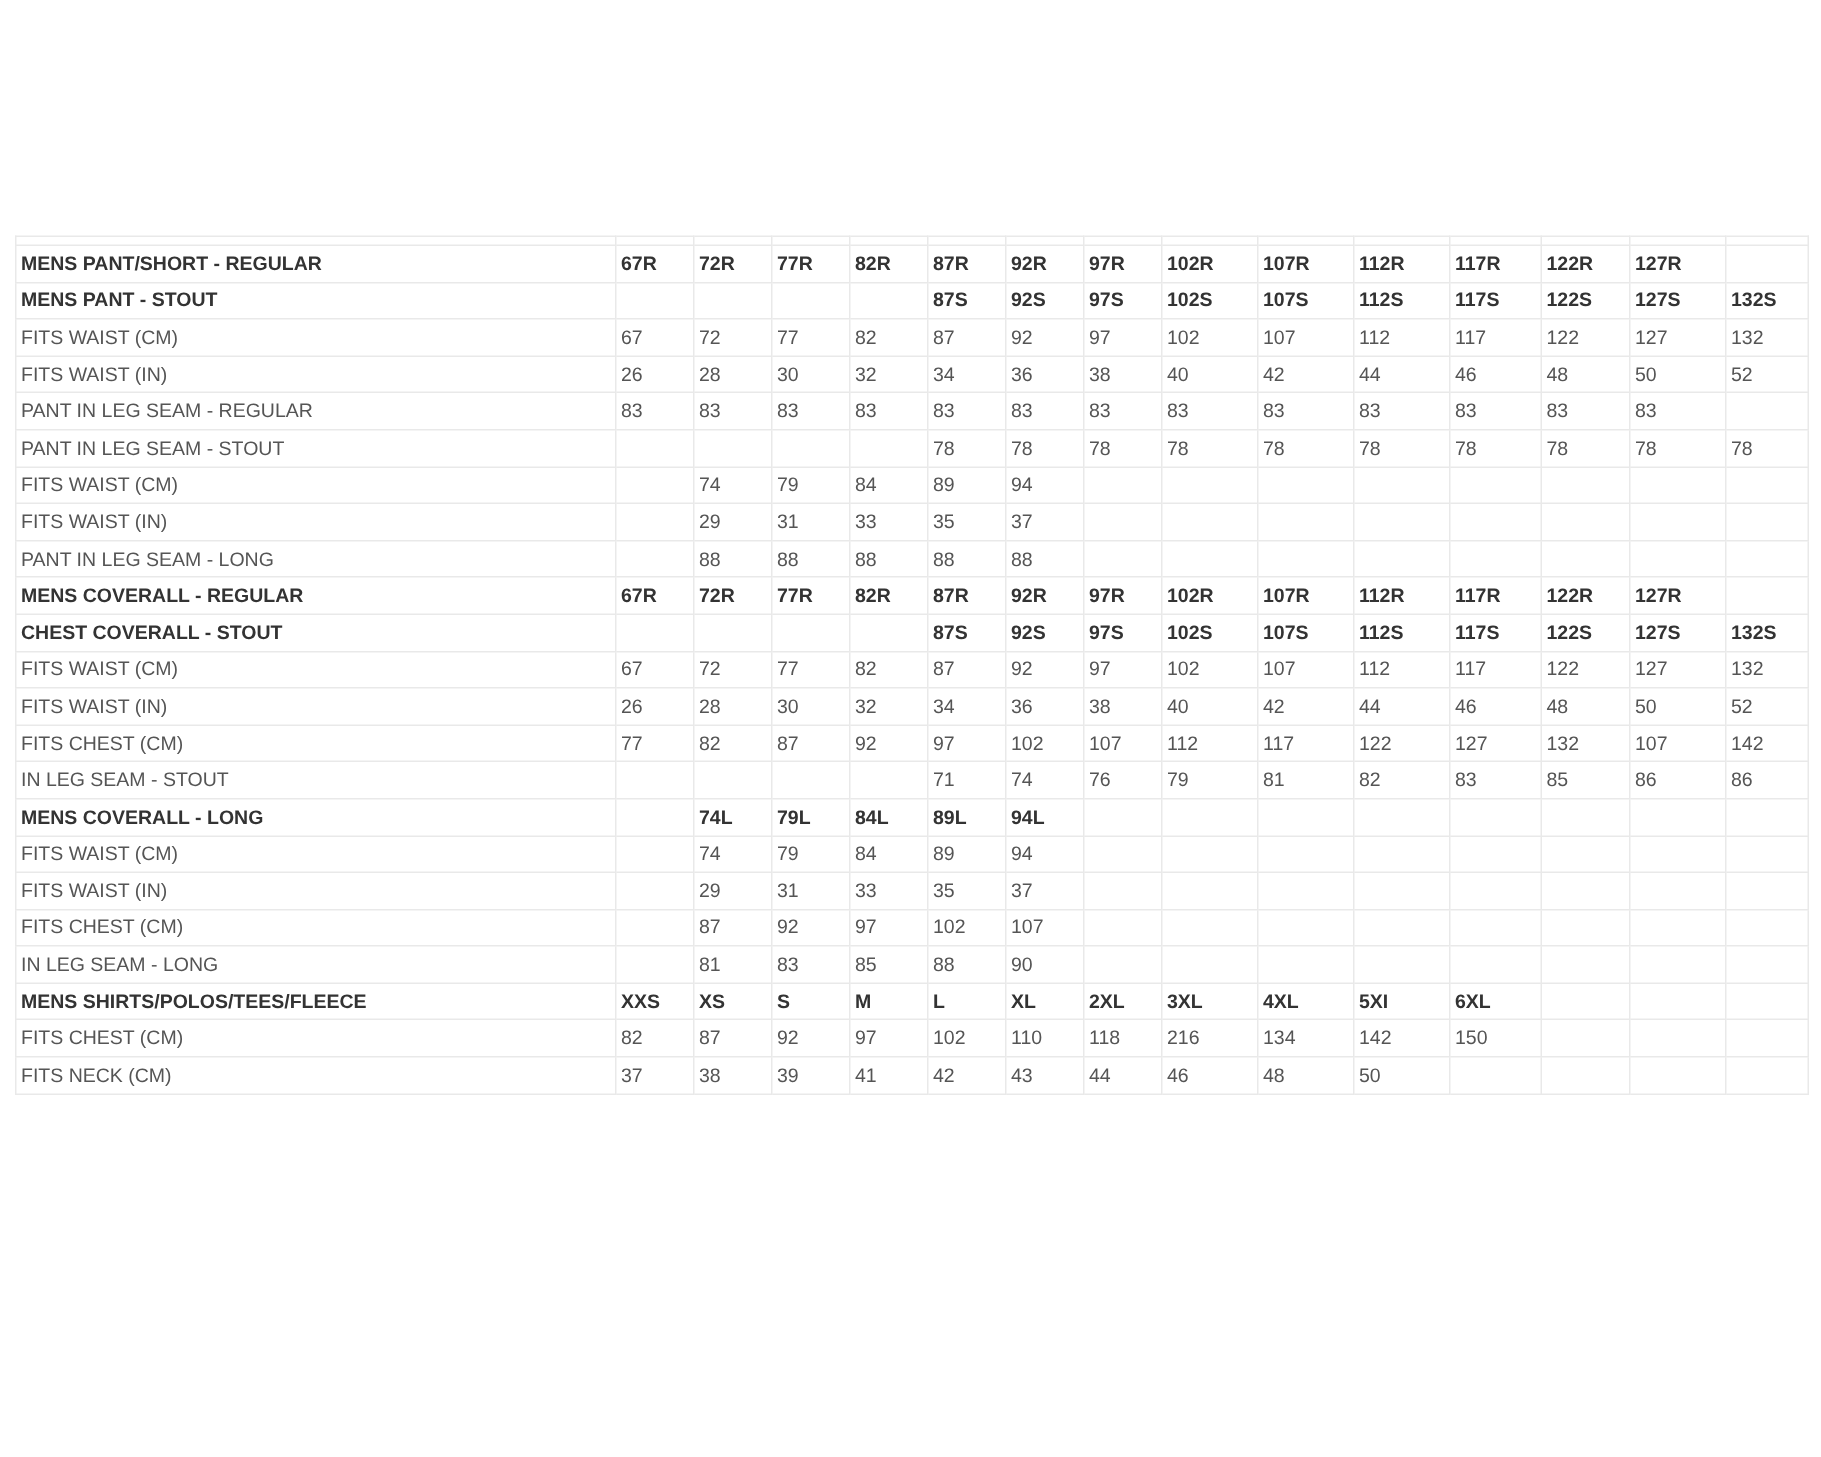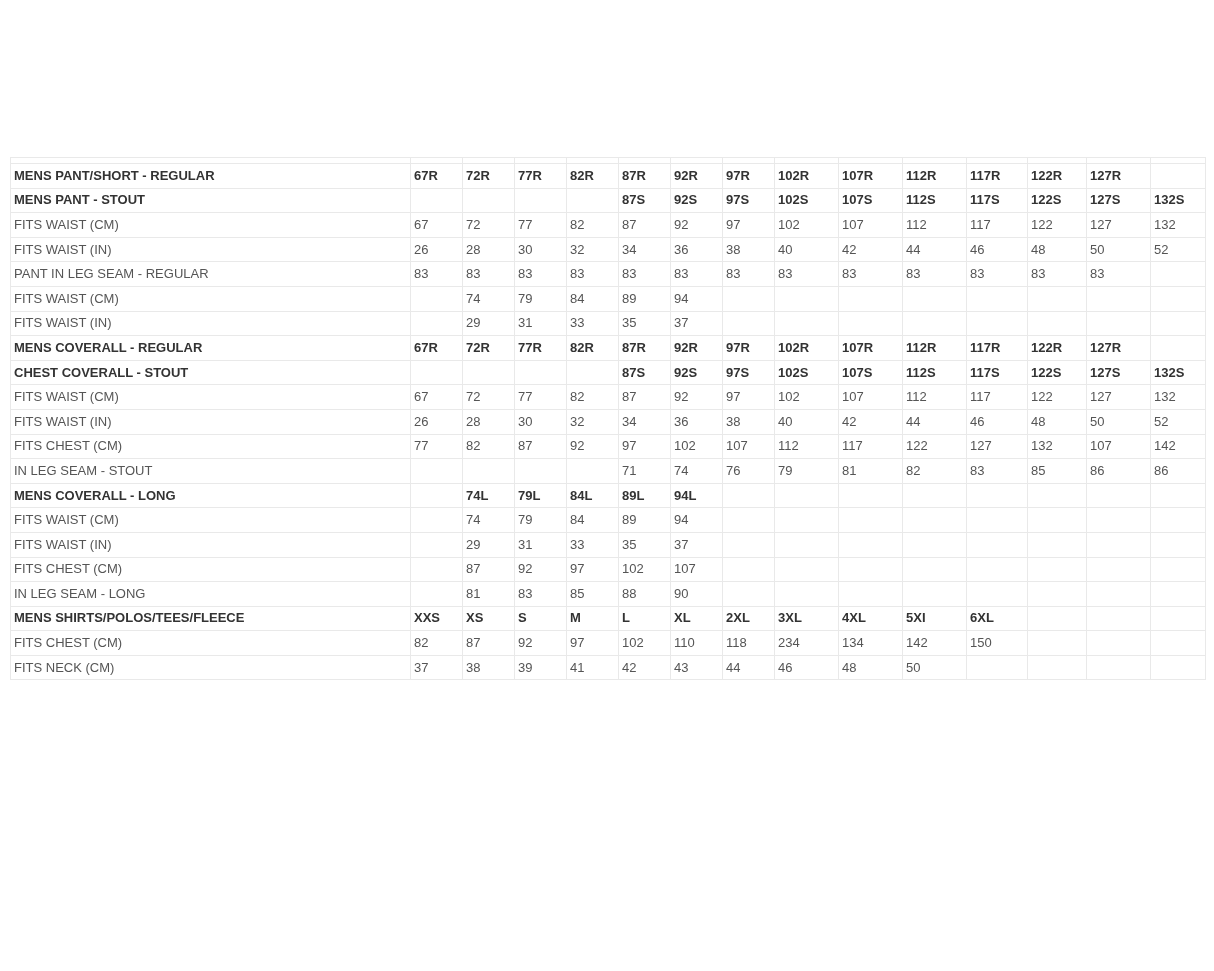--- a/index.html
+++ b/index.html
@@ -164,20 +164,37 @@
           <td>83</td>
           <td>83</td>
           <td>83</td>
           <td>83</td>
           <td>83</td>
           <td>83</td>
           <td>83</td>
           <td></td>
         </tr>
         <tr>
+          <td>PANT IN LEG SEAM - STOUT</td>
+          <td></td>
+          <td></td>
+          <td></td>
+          <td></td>
+          <td>78</td>
+          <td>78</td>
+          <td>78</td>
+          <td>78</td>
+          <td>78</td>
+          <td>78</td>
+          <td>78</td>
+          <td>78</td>
+          <td>78</td>
+          <td>78</td>
+        </tr>
+        <tr>
           <td>FITS WAIST (CM)</td>
           <td></td>
           <td>74</td>
           <td>79</td>
           <td>84</td>
           <td>89</td>
           <td>94</td>
           <td></td>
           <td></td>
           <td></td>
@@ -188,20 +205,37 @@
           <td></td>
         </tr>
         <tr>
           <td>FITS WAIST (IN)</td>
           <td></td>
           <td>29</td>
           <td>31</td>
           <td>33</td>
           <td>35</td>
           <td>37</td>
+          <td></td>
+          <td></td>
+          <td></td>
+          <td></td>
+          <td></td>
+          <td></td>
+          <td></td>
+          <td></td>
+        </tr>
+        <tr>
+          <td>PANT IN LEG SEAM - LONG</td>
+          <td></td>
+          <td>88</td>
+          <td>88</td>
+          <td>88</td>
+          <td>88</td>
+          <td>88</td>
           <td></td>
           <td></td>
           <td></td>
           <td></td>
           <td></td>
           <td></td>
           <td></td>
           <td></td>
         </tr>
         <tr class="bold">
@@ -410,21 +444,21 @@
         </tr>
         <tr>
           <td>FITS CHEST (CM)</td>
           <td>82</td>
           <td>87</td>
           <td>92</td>
           <td>97</td>
           <td>102</td>
           <td>110</td>
           <td>118</td>
-          <td>234</td>
+          <td>216</td>
           <td>134</td>
           <td>142</td>
           <td>150</td>
           <td></td>
           <td></td>
           <td></td>
         </tr>
         <tr>
           <td>FITS NECK (CM)</td>
           <td>37</td>

